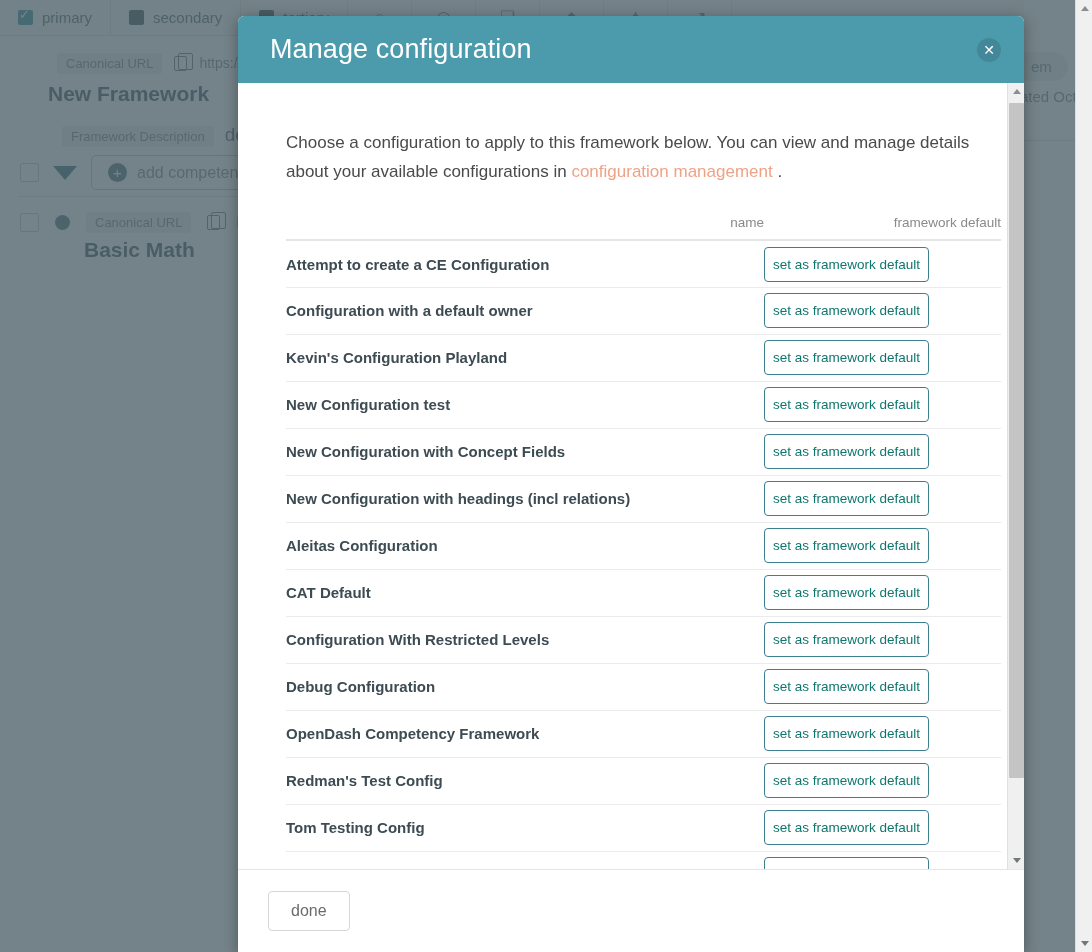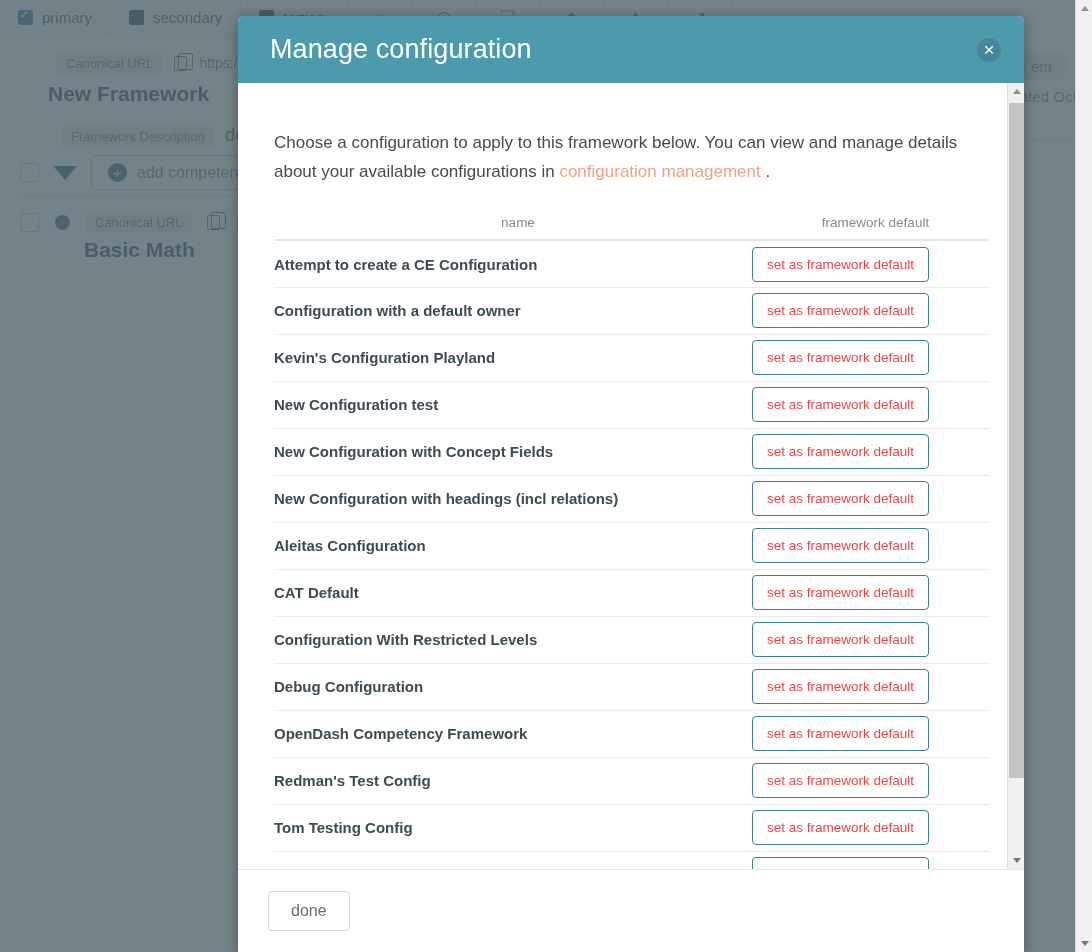--- a/index.html
+++ b/index.html
@@ -213,21 +213,21 @@
   }
 
   .modal-body-wrap {
     flex: 1 1 auto;
     position: relative;
     overflow: hidden;
     border-bottom: 1px solid #e4e7e8;
   }
   .modal-body {
     position: absolute;
-    left: 4px; top: 0;
+    left: 16px; top: 0;
     width: 769px;
     height: 100%;
     overflow: hidden;
     padding: 0;
   }
   .intro {
     font-size: 17px;
     line-height: 1.72;
     color: #4a4a4a;
     padding: 28px 40px 4px 32px;
@@ -238,21 +238,21 @@
     cursor: pointer;
   }
 
   table.cfg-table {
     width: 715px;
     margin-left: 32px;
     border-collapse: collapse;
     table-layout: fixed;
   }
   table.cfg-table th {
-    text-align: center;
+    text-align: right;
     font-size: 13.5px;
     font-weight: normal;
     color: #8a8a8a;
     padding: 8px 0 9px 10px;
     border-bottom: 2px solid #e6e6e6;
     background: #fff;
   }
   th.col-name { width: 478px; }
   th.col-default { width: 237px; }
   table.cfg-table td {
@@ -266,24 +266,24 @@
     color: #3d4b53;
     padding: 16px 0 16px 10px;
     height: 47px;
   }
   td.cell-btn {
     padding: 6px 0 6px 0;
   }
   .set-default-btn {
     background: #ffffff;
     border: 1px solid #3c8090;
-    color: #ef4444;
+    color: #0f766e;
     font-size: 13.5px;
     border-radius: 4px;
-    padding: 9px 14px;
+    padding: 9px 8px;
     cursor: pointer;
     font-family: "Liberation Sans", sans-serif;
     white-space: nowrap;
   }
 
   
   .inner-scrollbar {
     position: absolute;
     right: 0; top: 0;
     width: 17px; height: 100%;

